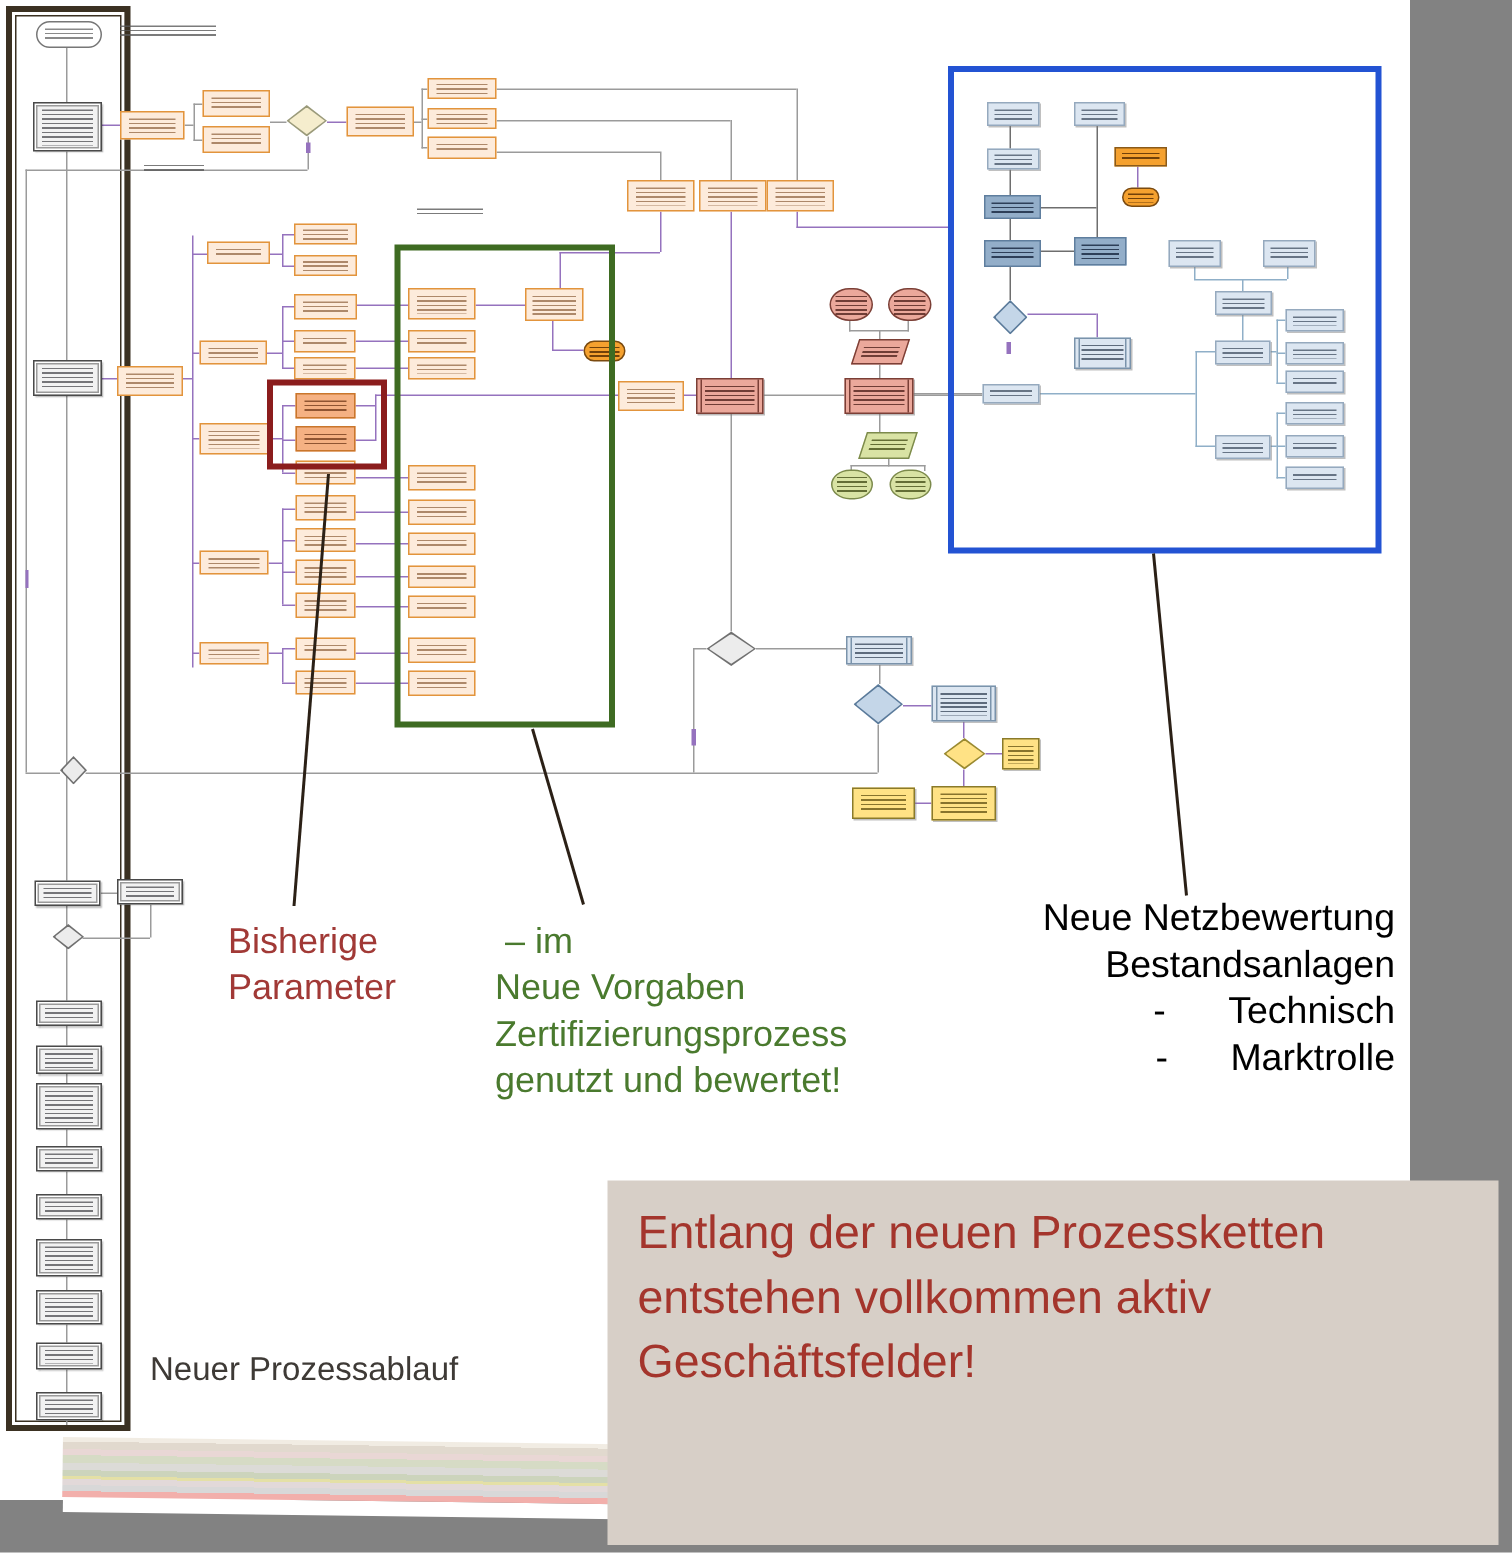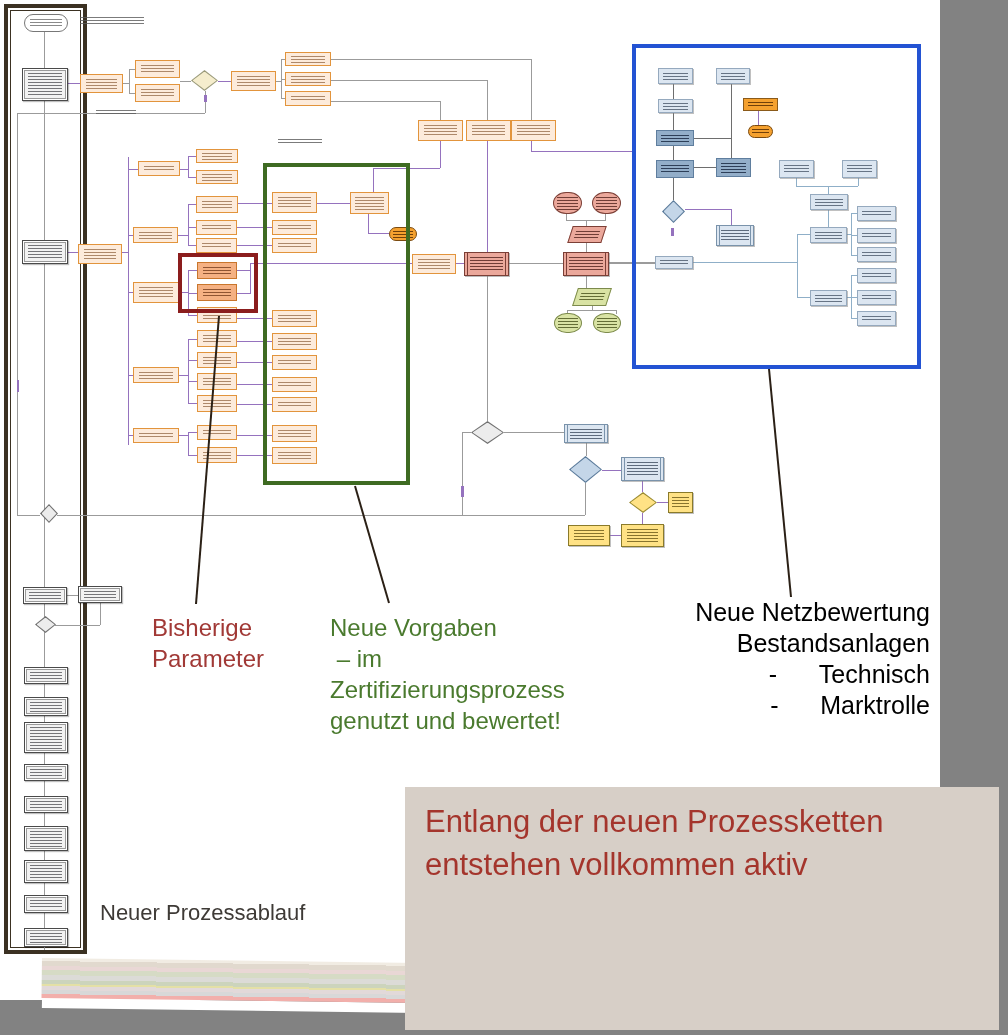--- a/index.html
+++ b/index.html
@@ -351,31 +351,32 @@
     <line x1="355" y1="486" x2="389" y2="603" stroke="#2b2016" stroke-width="2"></line>
     <line x1="769" y1="369" x2="791" y2="597" stroke="#2b2016" stroke-width="2"></line>
   </svg>
 
 <div class="ann" id="ann-red" style="color: rgb(161, 57, 54);">
   <div>Bisherige</div>
   <div>Parameter</div>
 </div>
 
 <div class="ann" id="ann-green" style="color: rgb(74, 122, 46);">
+  <div>&nbsp;– im</div>
   <div>Neue Vorgaben</div>
-  <div>&nbsp;– im</div>
   <div>Zertifizierungsprozess</div>
   <div>genutzt und bewertet!</div>
 </div>
 
 <div class="ann" id="ann-blue" style="color: #000000;">
   <div>Neue Netzbewertung</div>
   <div>Bestandsanlagen</div>
   <div>-&nbsp;&nbsp;&nbsp;&nbsp;&nbsp;&nbsp;Technisch</div>
   <div>-&nbsp;&nbsp;&nbsp;&nbsp;&nbsp;&nbsp;Marktrolle</div>
 </div>
 
 <div id="footer-label" style="color: rgb(62, 58, 54);">Neuer Prozessablauf</div>
 
 <div id="callout" style="background: rgb(215, 207, 199); color: rgb(164, 53, 44);">
   <div>Entlang der neuen Prozessketten</div>
   <div>entstehen vollkommen aktiv</div>
+  <div>Geschäftsfelder!</div>
 </div>
 
 </body></html>

